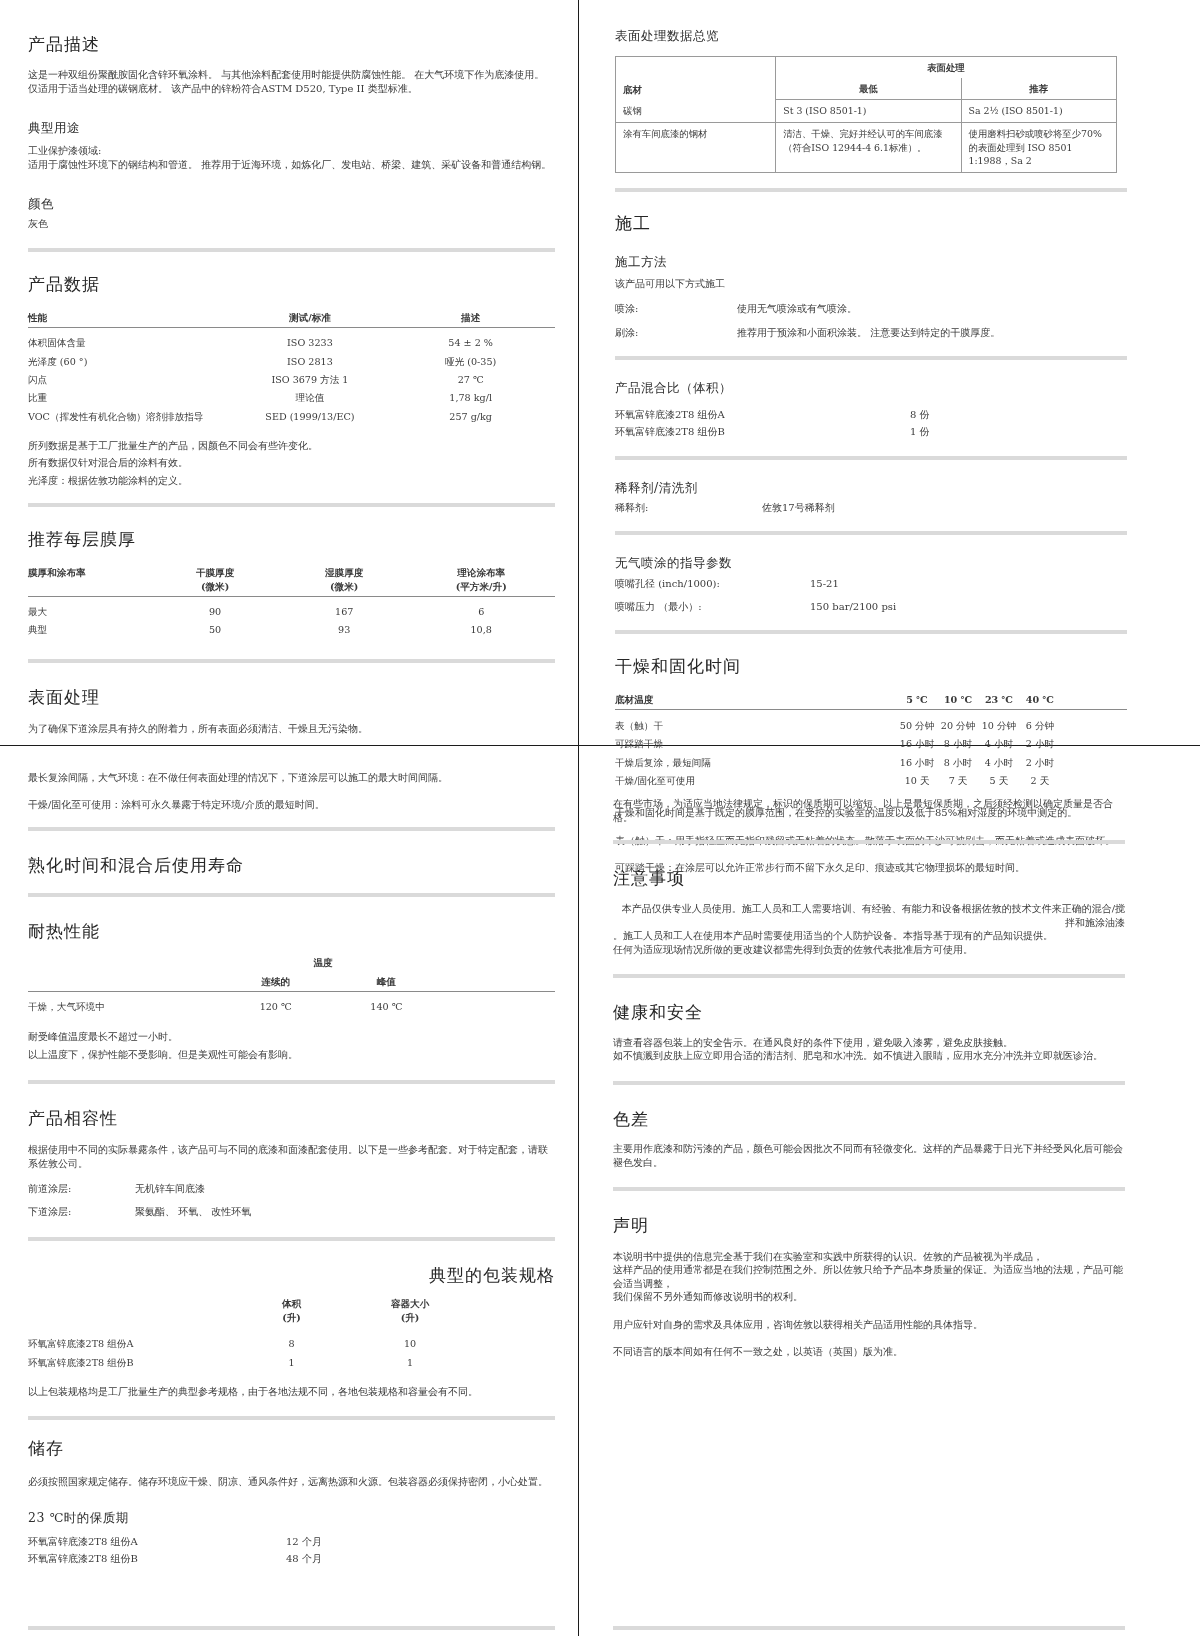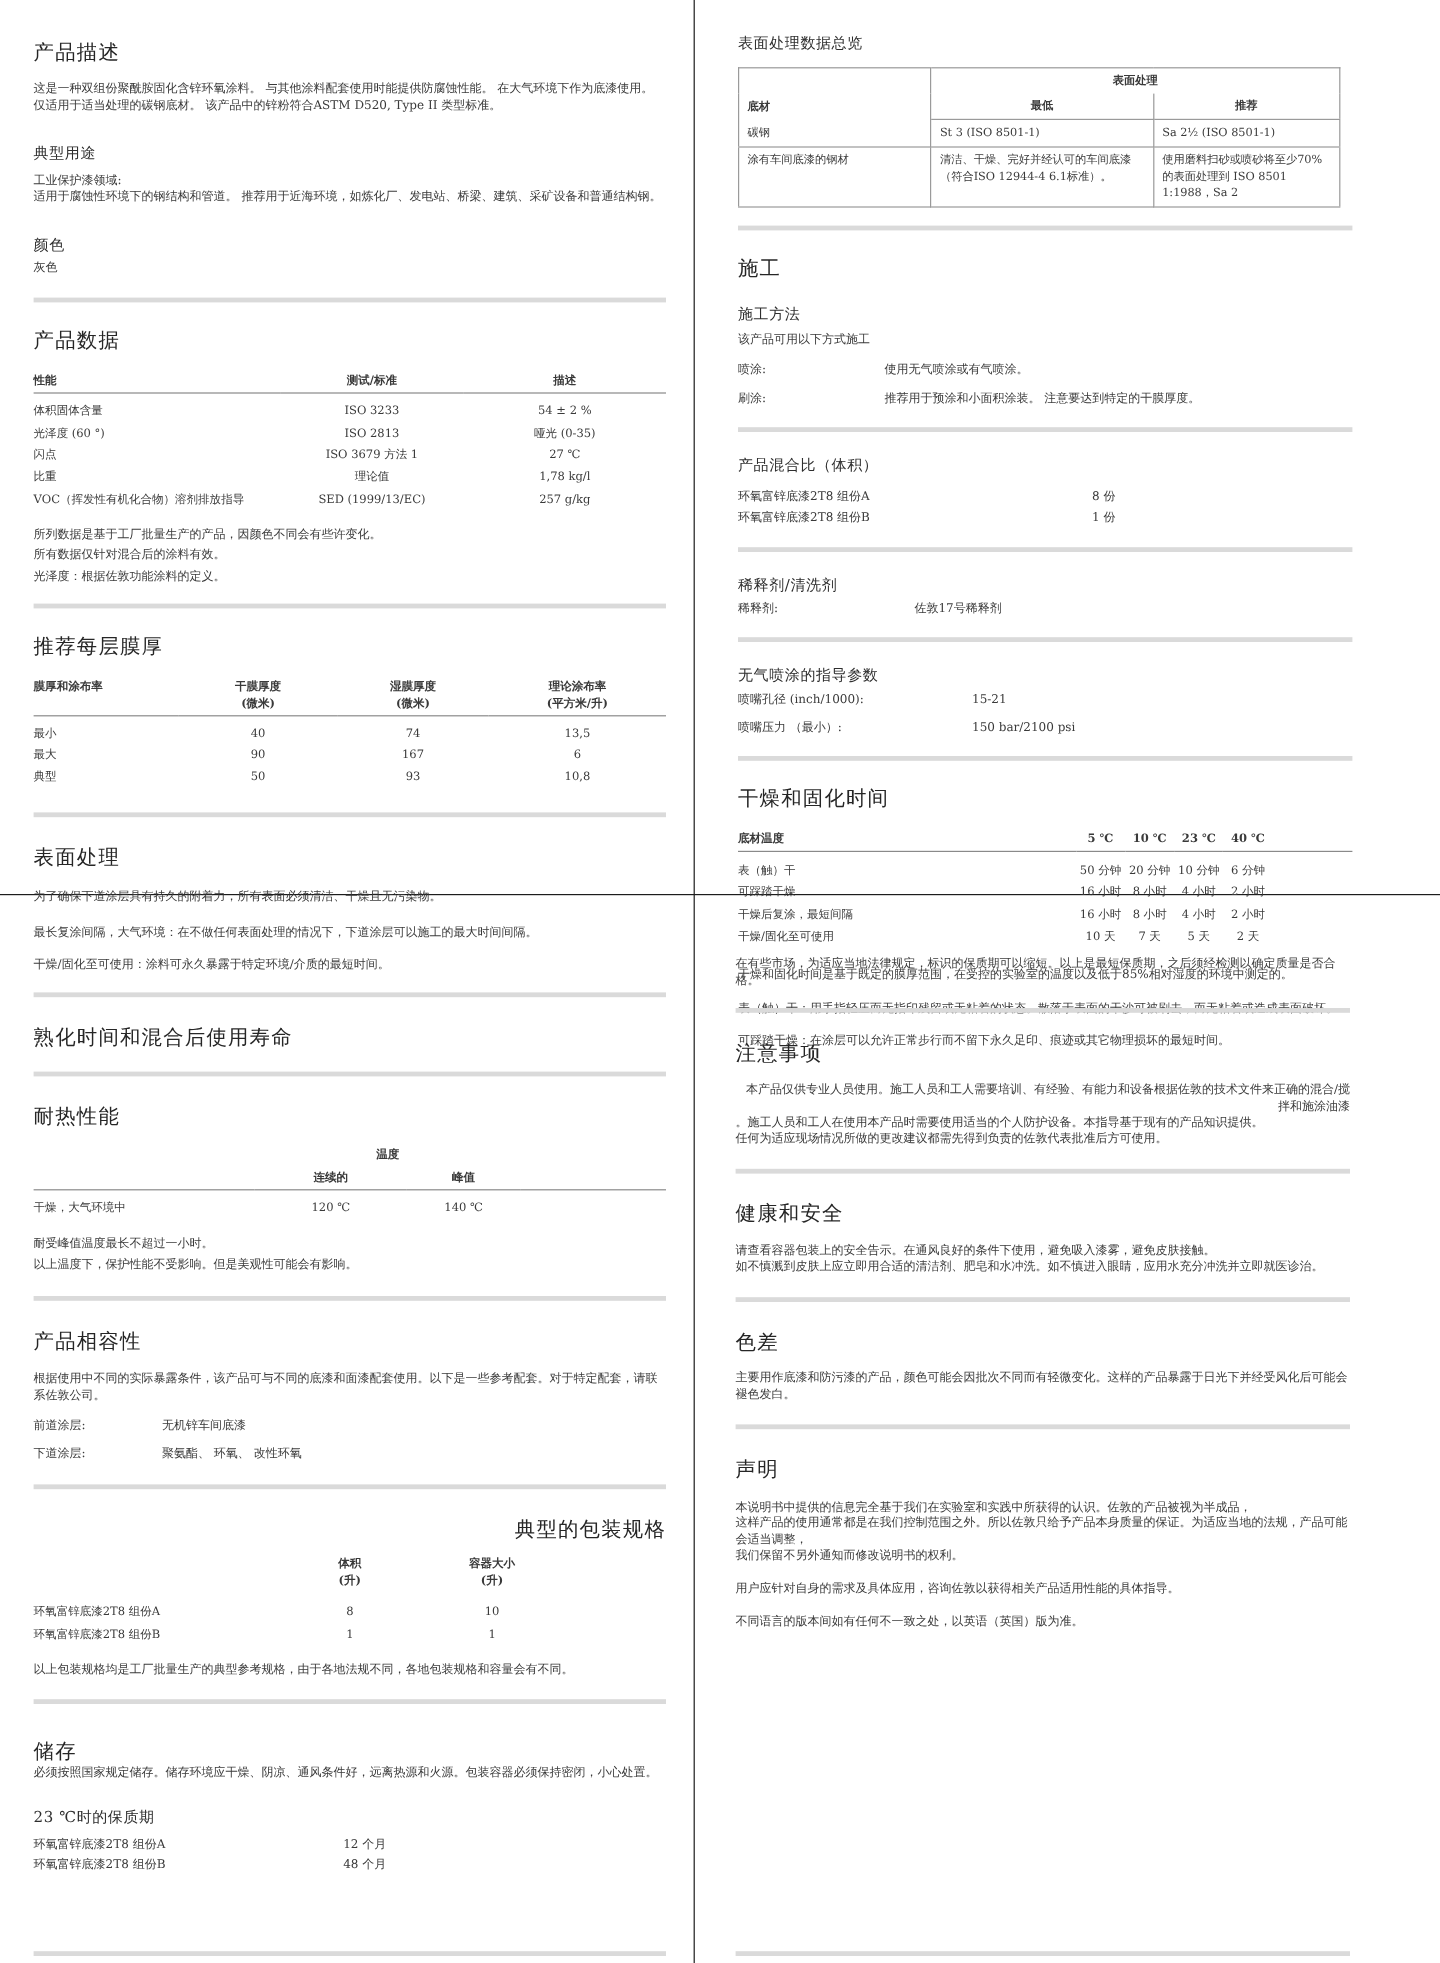--- a/index.html
+++ b/index.html
@@ -128,26 +128,20 @@
       </th>
       <th class="ac">
         <div>理论涂布率</div>
         <div>(平方米/升)</div>
       </th>
     </tr>
     <tr style="height:6px;">
           <td colspan="4" style="padding:2px 0 0;"></td>
         </tr>
     <tr>
-      <td>最小</td>
-      <td class="ac">40</td>
-      <td class="ac">74</td>
-      <td class="ac">13,5</td>
-    </tr>
-    <tr>
       <td>最大</td>
       <td class="ac">90</td>
       <td class="ac">167</td>
       <td class="ac">6</td>
     </tr>
     <tr>
       <td>典型</td>
       <td class="ac">50</td>
       <td class="ac">93</td>
       <td class="ac">10,8</td>
@@ -394,22 +388,22 @@
       <td class="ac">1</td>
       <td class="ac">1</td>
       <td></td>
     </tr>
   </tbody>
     </table>
   <div class="note" style="margin-top:13px;">以上包装规格均是工厂批量生产的典型参考规格，由于各地法规不同，各地包装规格和容量会有不同。</div>
 
   <div class="bar" style="margin-top:18px;"></div>
 
-  <div class="h1" style="margin-top:30px;">储存</div>
-  <div class="para" style="">必须按照国家规定储存。储存环境应干燥、阴凉、通风条件好，远离热源和火源。包装容器必须保持密闭，小心处置。</div>
+  <div class="h1" style="margin-top:18px;">储存</div>
+  <div class="para" style="margin-top:16px;">必须按照国家规定储存。储存环境应干燥、阴凉、通风条件好，远离热源和火源。包装容器必须保持密闭，小心处置。</div>
   <div class="h2" style="margin-top:22px;">23 ℃时的保质期</div>
   <div class="kv" style="margin-top:10px;--kw:258px;">
     <div class="k">环氧富锌底漆2T8 组份A</div>
     <div class="v">12 个月</div>
   </div>
   <div class="kv" style="margin-top:3px;--kw:258px;">
     <div class="k">环氧富锌底漆2T8 组份B</div>
     <div class="v">48 个月</div>
   </div>
 

